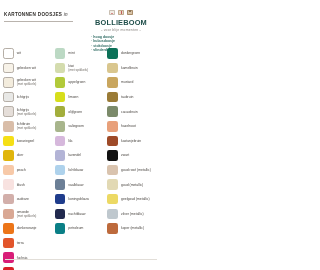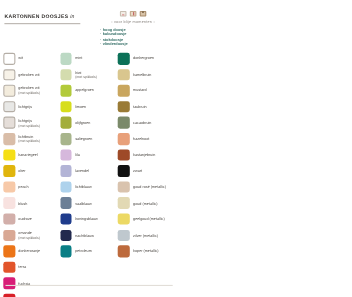--- a/index.html
+++ b/index.html
@@ -194,20 +194,21 @@
   <div class="header-left">
     <div class="title"><span>KARTONNEN DOOSJES</span> <span class="suffix">in</span></div>
     <div class="title-rule"></div>
   </div>
   <div class="header-right">
     <div class="logo-icons">
       <div class="logo-icon ic-box"></div>
       <div class="logo-icon ic-ribbon"></div>
       <div class="logo-icon ic-bag"></div>
     </div>
+    <div class="brand">BOLLIEBOOM</div>
     <div class="tagline">- voor blije momenten -</div>
     <div class="bullets">
       <div class="bullet"><span class="dot">·</span><span>hoog doosje</span></div>
       <div class="bullet"><span class="dot">·</span><span>kubusdoosje</span></div>
       <div class="bullet"><span class="dot">·</span><span>stokdoosje</span></div>
       <div class="bullet"><span class="dot">·</span><span>vlinderdoosje</span></div>
     </div>
   </div>
 </div>
 

